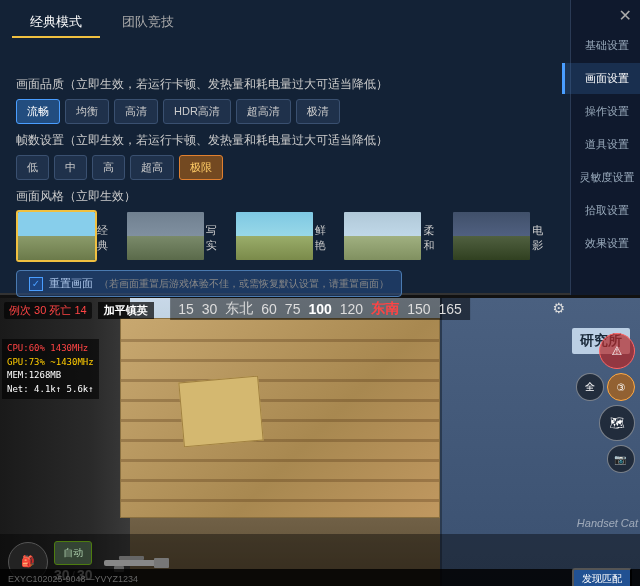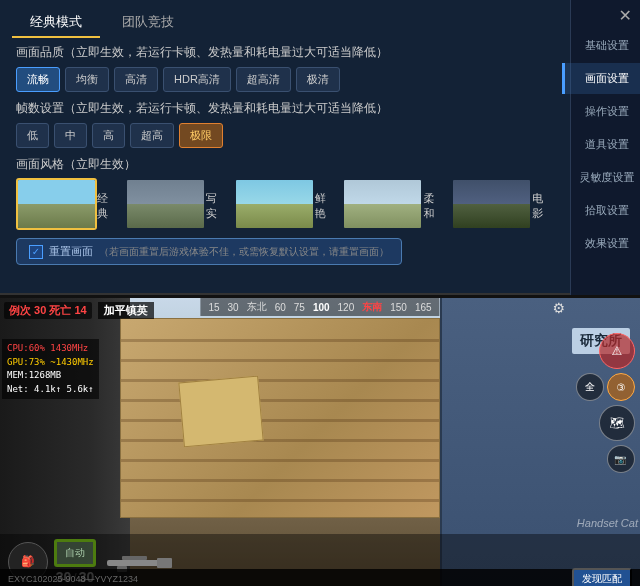--- a/index.html
+++ b/index.html
@@ -70,20 +70,21 @@
       right: 8px;
       color: #aaa;
       font-size: 16px;
       cursor: pointer;
     }
 
     
     .main-content {
       padding: 6px 16px 6px 16px;
       margin-right: 70px;
+      margin-top: 32px;
     }
 
     
     .section {
       margin-bottom: 8px;
     }
     .section-title {
       font-size: 12px;
       color: #ccc;
       margin-bottom: 6px;
@@ -281,21 +282,21 @@
       height: 25px;
       display: flex;
       align-items: center;
       padding: 2px 4px;
       gap: 6px;
     }
     .hud-score {
       background: rgba(0,0,0,0.6);
       color: #ff4444;
       font-size: 11px;
-      font-weight: bold;
+      font-weight: normal;
       padding: 1px 5px;
       border-radius: 2px;
     }
     .hud-map-name {
       background: rgba(0,0,0,0.7);
       color: #fff;
       font-size: 11px;
       padding: 1px 6px;
       font-weight: bold;
     }
@@ -306,21 +307,21 @@
       transform: translateX(-50%);
       display: flex;
       align-items: center;
       gap: 1px;
     }
     .compass-bar {
       display: flex;
       align-items: center;
       background: rgba(0,0,0,0.5);
       padding: 2px 8px;
-      font-size: 10px;
+      font-size: 14px;
       color: #ddd;
       gap: 8px;
     }
     .compass-highlight {
       color: #fff;
       font-weight: bold;
     }
     .compass-red {
       color: #ff4444;
       font-weight: bold;
@@ -407,21 +408,21 @@
       border: 1px solid #555;
       display: flex;
       align-items: center;
       justify-content: center;
       color: #aaa;
       font-size: 11px;
       cursor: pointer;
     }
     .auto-btn {
       background: rgba(60,80,60,0.8);
-      border: 3px solid #4d7c0f;
+      border: 1px solid #4d7c0f;
       color: #aaccaa;
       padding: 4px 8px;
       font-size: 10px;
       border-radius: 3px;
       cursor: pointer;
     }
     .ammo-display {
       color: #fff;
       font-size: 14px;
       font-weight: bold;

